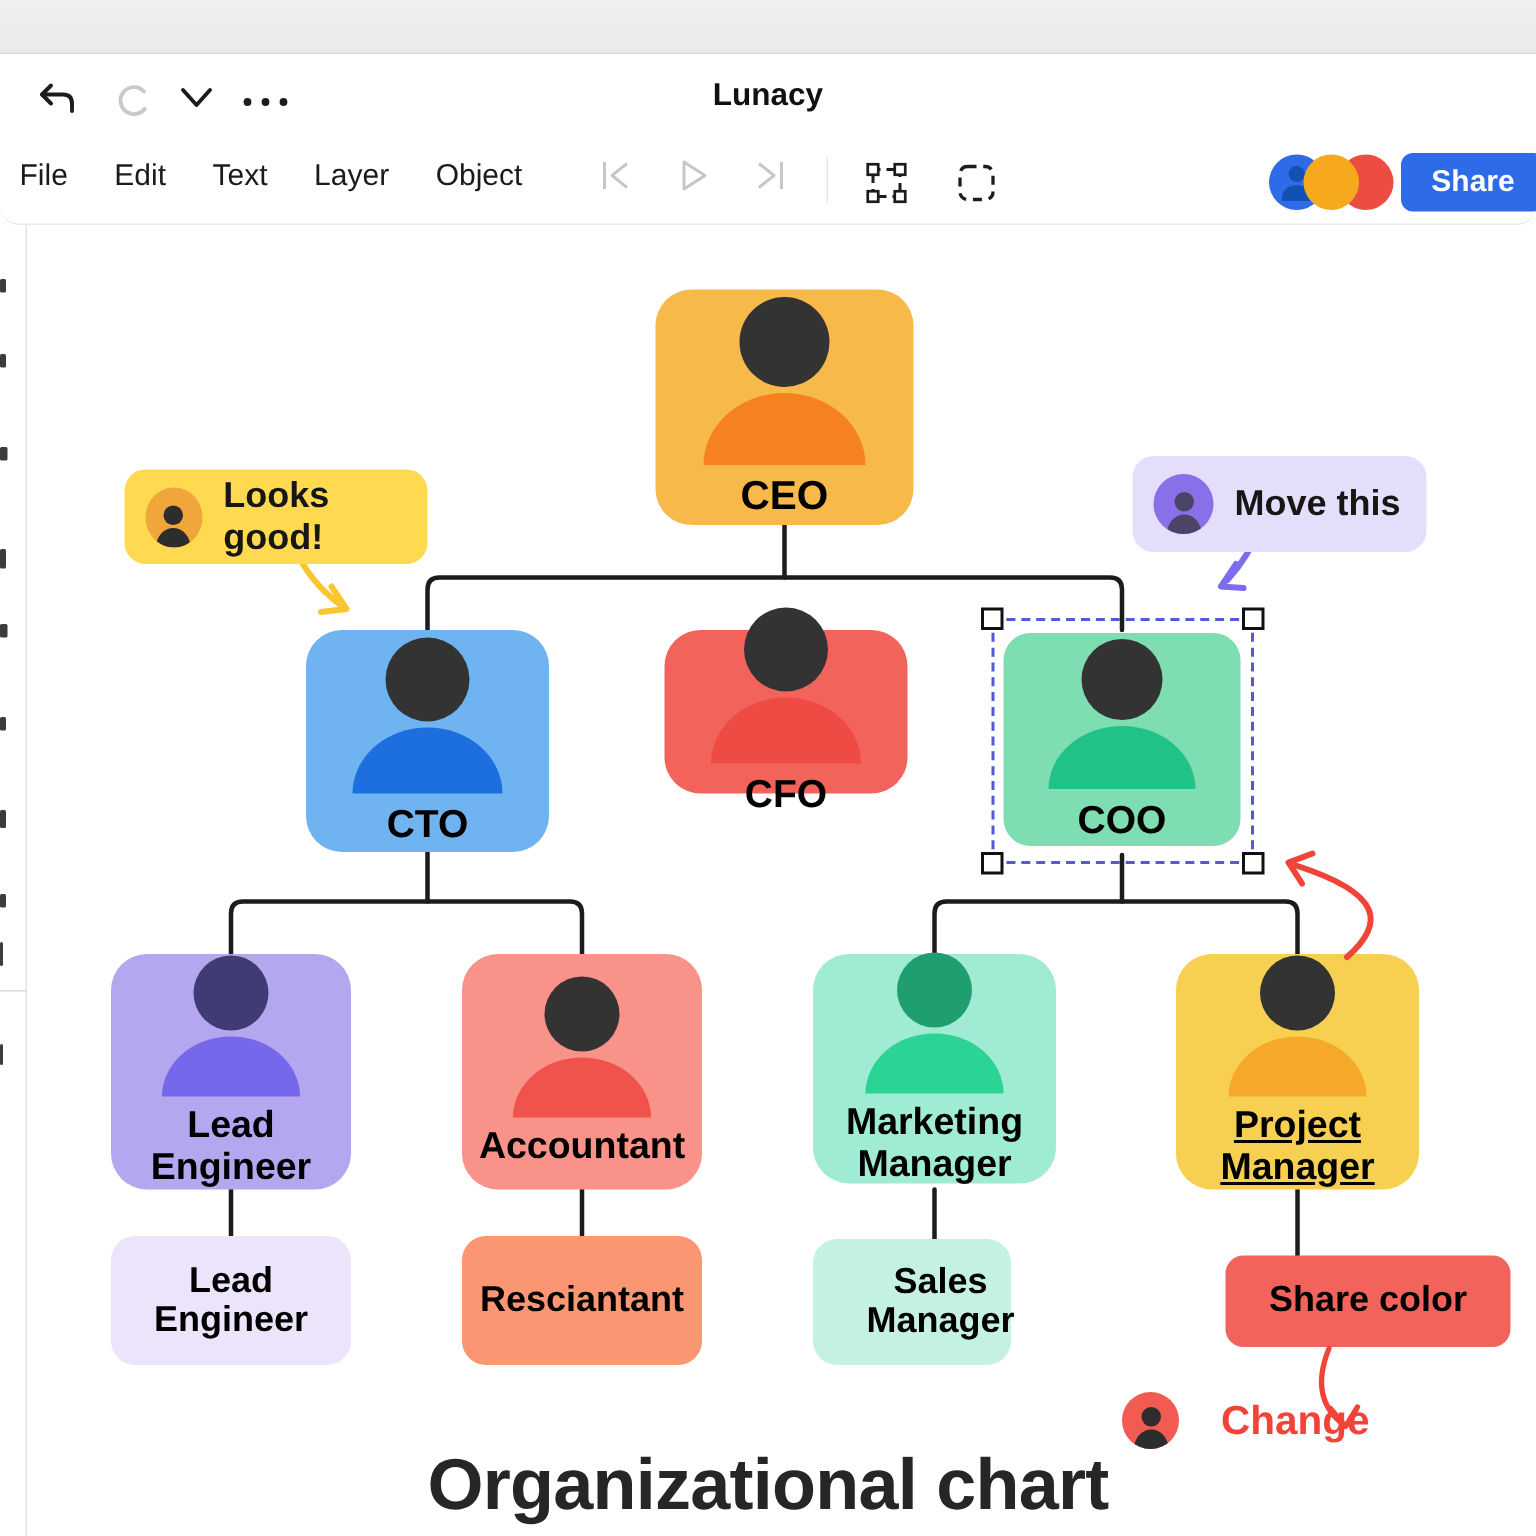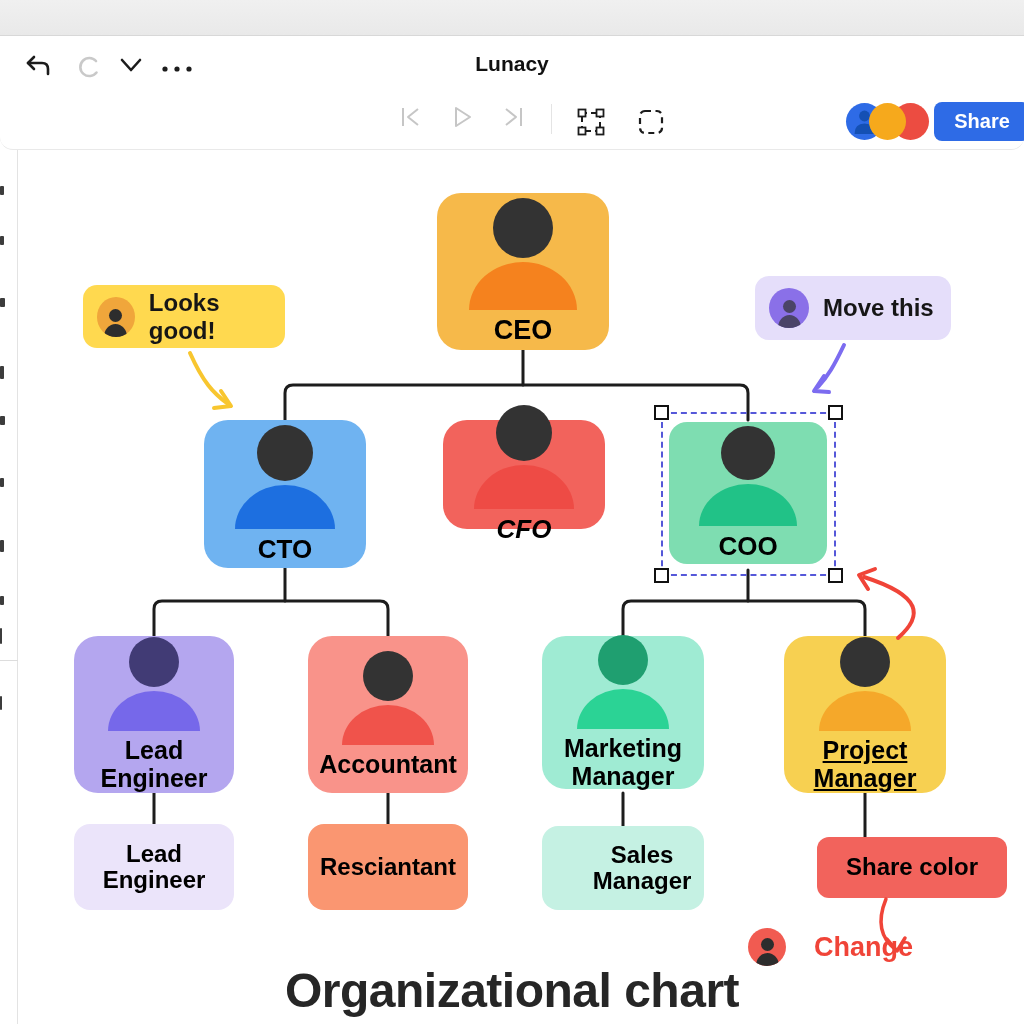--- a/index.html
+++ b/index.html
@@ -58,21 +58,21 @@
   
   .selection { position:absolute; left:661px; top:412px; width:175px; height:164px;
     border:2px dashed var(--sel,#5558D9); z-index:4; pointer-events:none; }
   .handle { position:absolute; width:15px; height:15px; background:#fff;
     border:2.5px solid #111; pointer-events:auto; cursor:nwse-resize; }
   .h-tl{left:-9px;top:-9px;} .h-tr{right:-9px;top:-9px;}
   .h-bl{left:-9px;bottom:-9px;} .h-br{right:-9px;bottom:-9px;}
 
   
   .bubble { position:absolute; z-index:6; border-radius:14px; display:flex; align-items:center;
-    padding-left:14px; gap:14px; cursor:pointer; background:var(--bub); }
+    padding-left:14px; gap:14px; cursor:pointer; background:var(--bub);margin-top:28px; }
   .bubble-text { font-size:24px; font-weight:700; color:#161616; }
   .b-avatar { width:40px; height:40px; border-radius:50%; background:var(--av);
     display:flex; flex-direction:column; align-items:center; justify-content:flex-end;
     overflow:hidden; gap:2px; }
   .m-head { width:13px; height:13px; border-radius:50%; background:var(--mp,#2d2d2d); }
   .m-torso { width:23px; height:13px; border-radius:23px 23px 0 0 / 26px 26px 0 0; background:var(--mp,#2d2d2d); }
 
   .change-note { position:absolute; left:748px; top:928px; z-index:6; display:flex;
     align-items:center; gap:28px; cursor:pointer; }
   .change-note .b-avatar { width:38px; height:38px; }
@@ -106,20 +106,27 @@
       </svg>
   </span>
   <span class="hicon" style="left:160px;top:24px">
     <svg width="38" height="10" viewBox="0 0 38 10">
         <circle cx="5" cy="5" r="2.6" fill="#1c1c1c"></circle>
         <circle cx="17" cy="5" r="2.6" fill="#1c1c1c"></circle>
         <circle cx="29" cy="5" r="2.6" fill="#1c1c1c"></circle>
       </svg>
   </span>
 
+  <div class="menu-row">
+    <span class="menu-item">File</span>
+    <span class="menu-item">Edit</span>
+    <span class="menu-item">Text</span>
+    <span class="menu-item">Layer</span>
+    <span class="menu-item">Object</span>
+  </div>
 
   <div class="nav-icons">
     <span><svg width="26" height="28" viewBox="0 0 26 28">
           <line x1="5" y1="5" x2="5" y2="23" stroke="#c6c6c6" stroke-width="2"></line>
           <path d="M20 6 L10 14 L20 22" fill="none" stroke="#c6c6c6" stroke-width="2" stroke-linejoin="round"></path>
         </svg></span>
     <span><svg width="26" height="28" viewBox="0 0 26 28">
           <path d="M7 5 L21 14 L7 23 Z" fill="none" stroke="#c6c6c6" stroke-width="2" stroke-linejoin="round"></path>
         </svg></span>
     <span><svg width="26" height="28" viewBox="0 0 26 28">
@@ -200,21 +207,21 @@
 </div>
 
 <div class="node lvl2" style="left: 204px; top: 420px; width: 162px; height: 148px; --hs: 56px; --tw: 100px; --th: 44px; --fill: #6FB3F1; --head: #333333; --body: #1D6FE0;">
   <div class="person">
       <div class="p-head"></div>
       <div class="p-torso"></div>
     </div>
   <div class="node-label">CTO</div>
 </div>
 
-<div class="node lvl2" style="left: 443px; top: 420px; width: 162px; height: 109px; font-style: italic; --hs: 56px; --tw: 100px; --th: 44px; --fill: #F2635C; --head: #333333; --body: #EE4B45;">
+<div class="node lvl2" style="left: 443px; top: 420px; width: 162px; height: 109px; --hs: 56px; --tw: 100px; --th: 44px; --fill: #F2635C; --head: #333333; --body: #EE4B45;">
   <div class="person">
       <div class="p-head"></div>
       <div class="p-torso"></div>
     </div>
   <div class="node-label">CFO</div>
 </div>
 
 <div class="node lvl2" style="left: 669px; top: 422px; width: 158px; height: 142px; border-radius: 18px; --hs: 54px; --tw: 98px; --th: 42px; --fill: #7EDDB1; --head: #333333; --body: #21C287;">
   <div class="person">
       <div class="p-head"></div>
@@ -265,21 +272,21 @@
 Manager</div>
 </div>
 
 <div class="subnode" style="left: 74px; top: 824px; width: 160px; height: 86px; --fill: #EBE4FA;">
   <div class="node-label">Lead
 Engineer</div>
 </div>
 <div class="subnode" style="left: 308px; top: 824px; width: 160px; height: 86px; --fill: #FA9671;">
   <div class="node-label">Resciantant</div>
 </div>
-<div class="subnode" style="left: 542px; top: 826px; width: 162px; height: 84px; padding-left: 38px; --fill: #C5F1E3;">
+<div class="subnode" style="left: 542px; top: 826px; width: 132px; height: 84px; padding-left: 38px; --fill: #C5F1E3;">
   <div class="node-label">Sales
 Manager</div>
 </div>
 <div class="subnode" style="left: 817px; top: 837px; width: 190px; height: 61px; border-radius: 12px; --fill: #F2635C;">
   <div class="node-label">Share color</div>
 </div>
 
 <svg id="arrows" class="layer" style="--c-yellow: #F8C62F; --c-purple: #7C6CF0; --c-red: #F04438;">
   <g fill="none" stroke-width="4" stroke-linecap="round" stroke-linejoin="round">
     <g style="stroke:var(--c-yellow,#F8C62F)">

